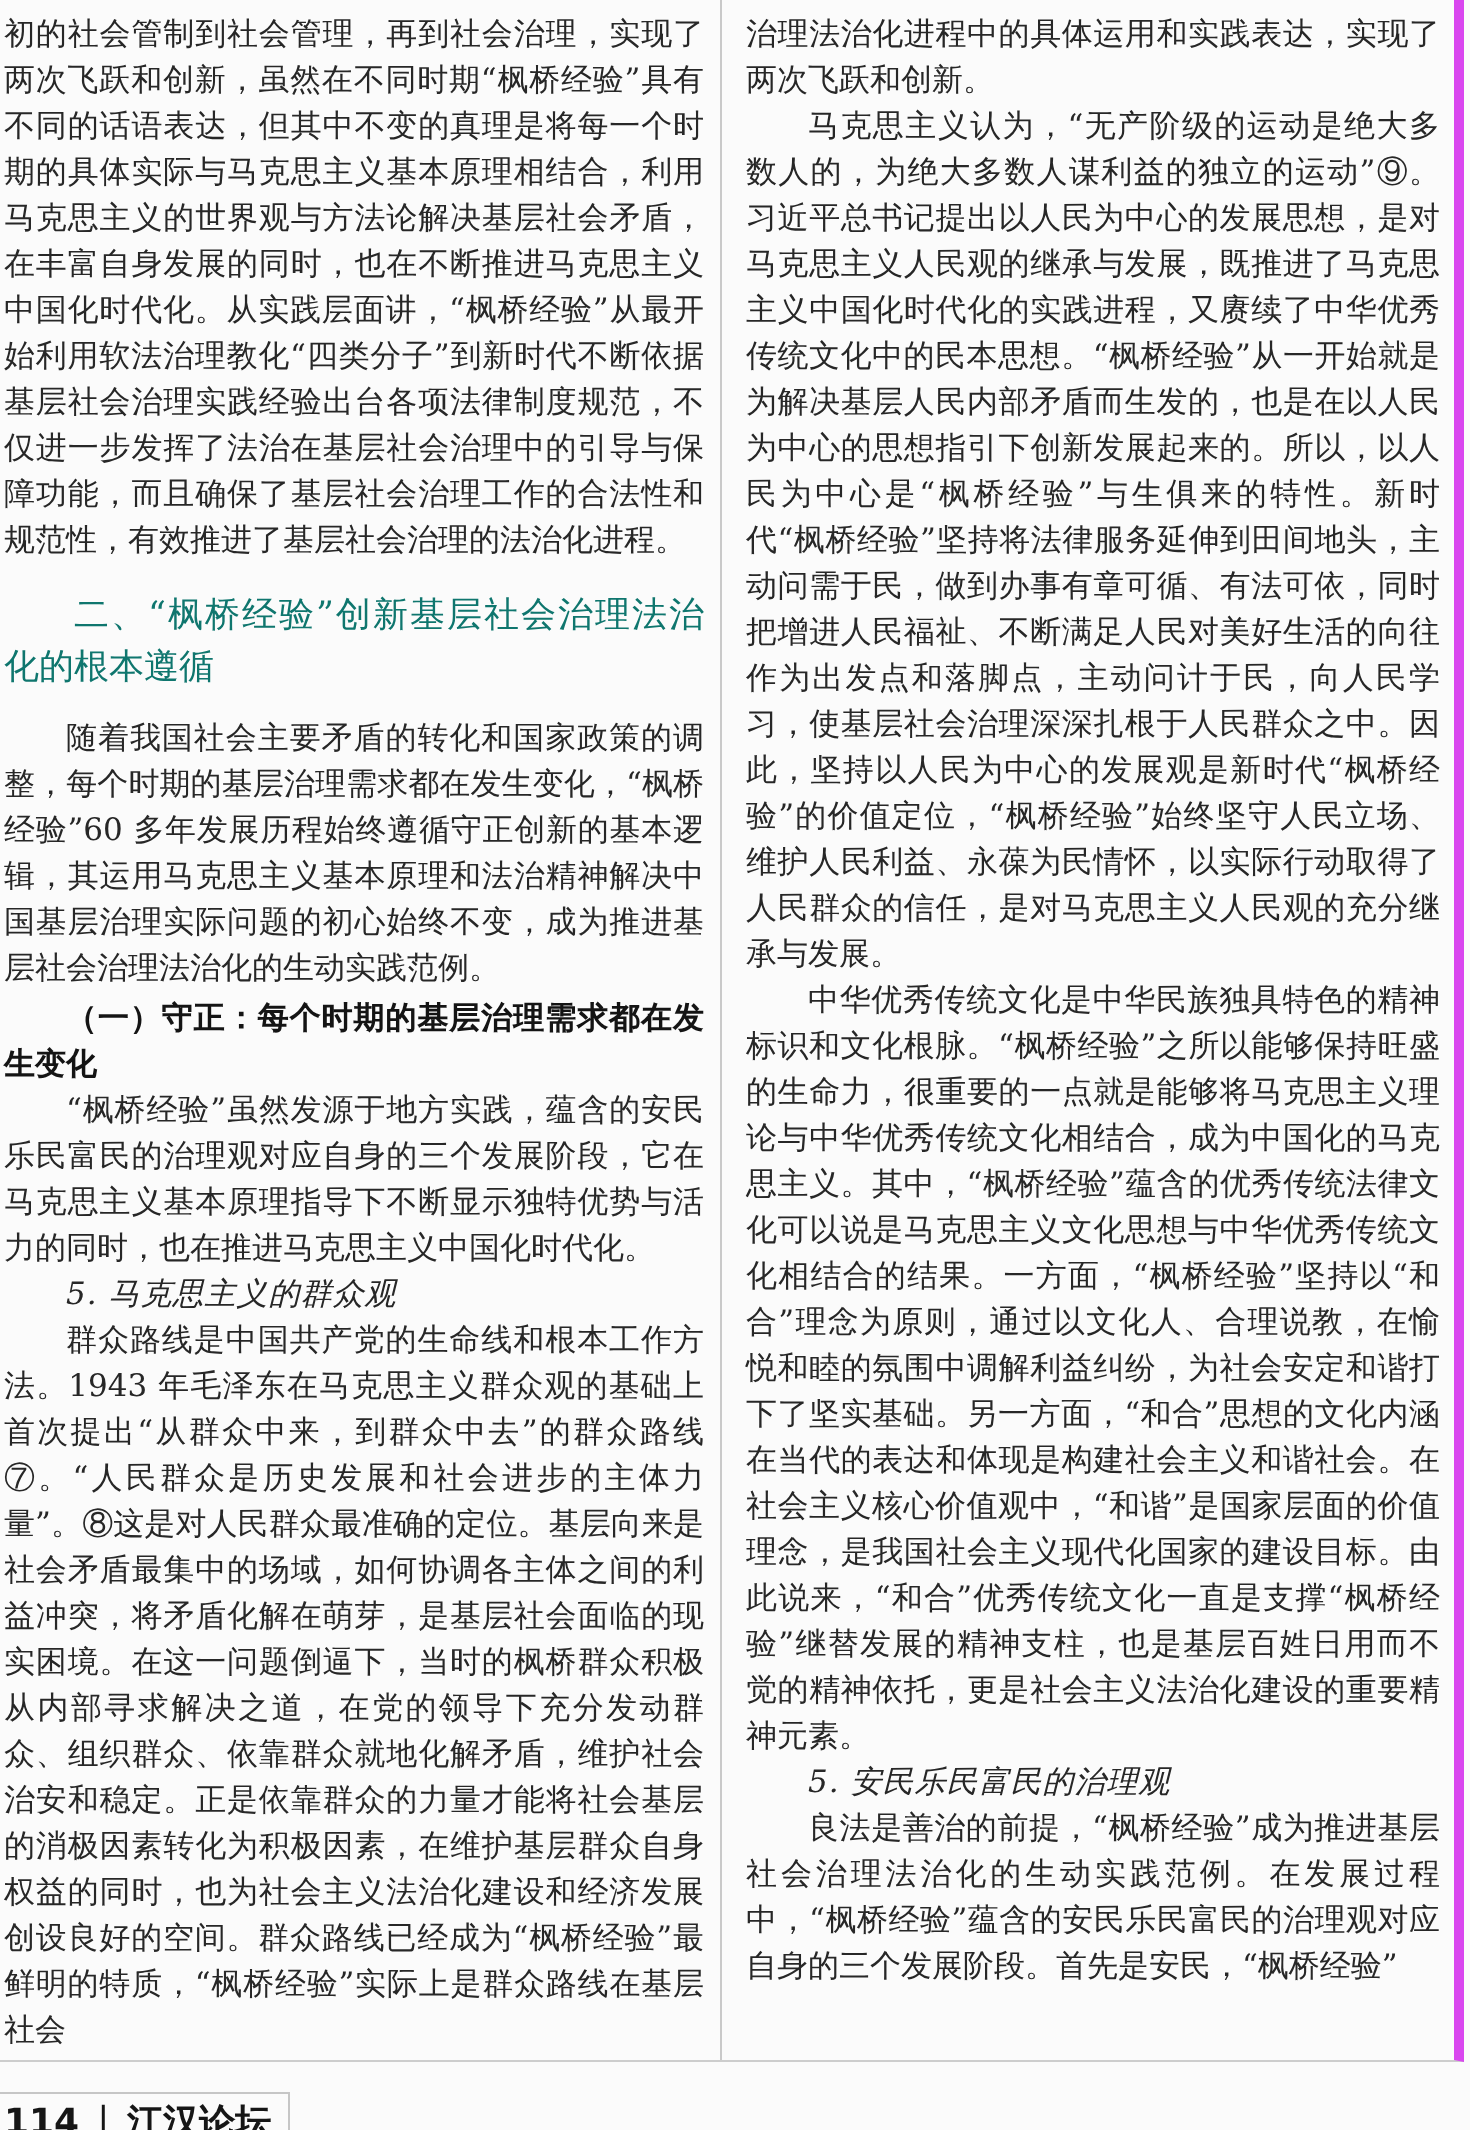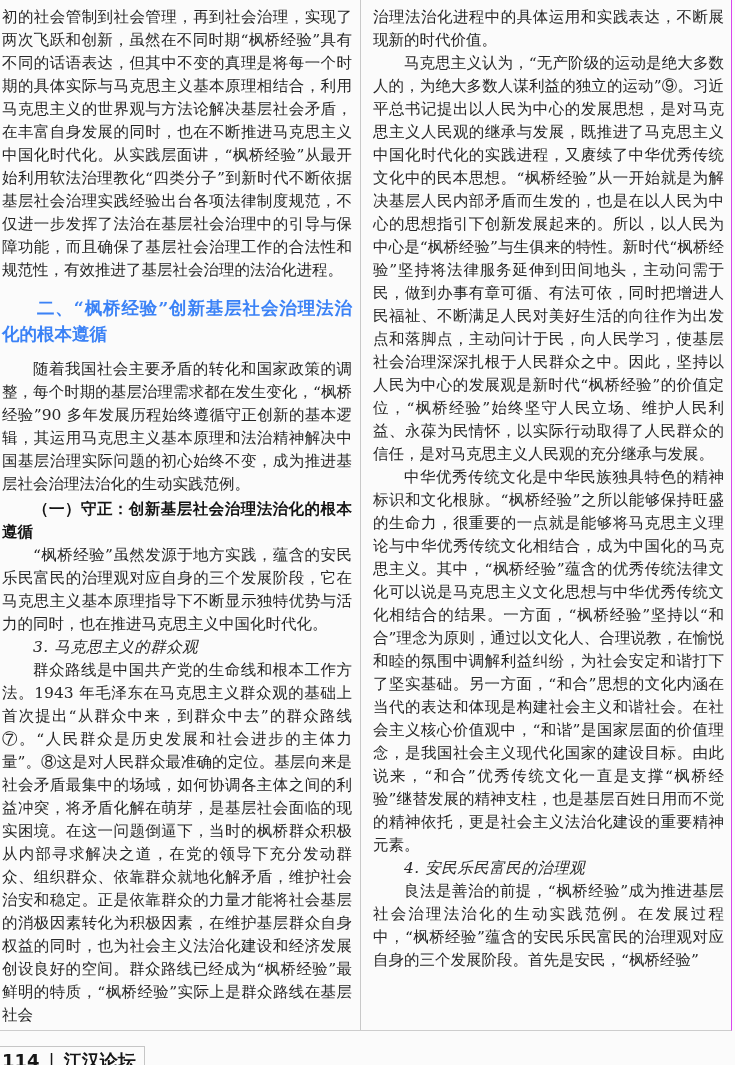--- a/index.html
+++ b/index.html
@@ -9,38 +9,38 @@
     font-family: "DejaVu Serif", "Liberation Serif", serif;
     overflow: hidden;
   }
   .page { width: 735px; height: 1065px; position: relative; }
   .content {
     display: flex;
     width: 732px;
     height: 1031px;
     overflow: hidden;
     border-bottom: 1px solid #cdcdcd;
-    border-right: 1px solid #d946ef;
+    border-right: 5px solid #d946ef;
   }
   .col {
     font-size: 15.5px;
     line-height: 23px;
     color: #272727;
     text-align: justify;
     padding-top: 6px;
   }
   .col-left  { width: 360px; padding-left: 2px; padding-right: 8px; }
   .col-right { flex: 1; border-left: 1px solid #c9c9c9; padding-left: 12px; padding-right: 7px; }
   .para { text-indent: 2em; }
   .para.cont { text-indent: 0; }
   .h2 {
     font-size: 17.5px;
     line-height: 26px;
-    font-weight: bold;
-    color: #3b82f6;
+    font-weight: normal;
+    color: #0f766e;
     text-indent: 2em;
     text-align: justify;
     margin: 13px 0 11px 0;
   }
   .h3 {
     font-size: 15.5px;
     line-height: 23px;
     font-weight: bold;
     color: #141414;
     text-indent: 2em;
@@ -73,32 +73,32 @@
 </style>
 </head>
 <body>
 
 <div class="page">
   <div class="content">
 
     <div class="col col-left">
       <p class="para cont">初的社会管制到社会管理，再到社会治理，实现了两次飞跃和创新，虽然在不同时期“枫桥经验”具有不同的话语表达，但其中不变的真理是将每一个时期的具体实际与马克思主义基本原理相结合，利用马克思主义的世界观与方法论解决基层社会矛盾，在丰富自身发展的同时，也在不断推进马克思主义中国化时代化。从实践层面讲，“枫桥经验”从最开始利用软法治理教化“四类分子”到新时代不断依据基层社会治理实践经验出台各项法律制度规范，不仅进一步发挥了法治在基层社会治理中的引导与保障功能，而且确保了基层社会治理工作的合法性和规范性，有效推进了基层社会治理的法治化进程。</p>
       <h2 class="h2">二、“枫桥经验”创新基层社会治理法治化的根本遵循</h2>
-      <p class="para">随着我国社会主要矛盾的转化和国家政策的调整，每个时期的基层治理需求都在发生变化，“枫桥经验”90 多年发展历程始终遵循守正创新的基本逻辑，其运用马克思主义基本原理和法治精神解决中国基层治理实际问题的初心始终不变，成为推进基层社会治理法治化的生动实践范例。</p>
-      <h3 class="h3">（一）守正：创新基层社会治理法治化的根本遵循</h3>
+      <p class="para">随着我国社会主要矛盾的转化和国家政策的调整，每个时期的基层治理需求都在发生变化，“枫桥经验”60 多年发展历程始终遵循守正创新的基本逻辑，其运用马克思主义基本原理和法治精神解决中国基层治理实际问题的初心始终不变，成为推进基层社会治理法治化的生动实践范例。</p>
+      <h3 class="h3">（一）守正：每个时期的基层治理需求都在发生变化</h3>
       <p class="para">“枫桥经验”虽然发源于地方实践，蕴含的安民乐民富民的治理观对应自身的三个发展阶段，它在马克思主义基本原理指导下不断显示独特优势与活力的同时，也在推进马克思主义中国化时代化。</p>
-      <p class="item">3. 马克思主义的群众观</p>
+      <p class="item">5. 马克思主义的群众观</p>
       <p class="para">群众路线是中国共产党的生命线和根本工作方法。1943 年毛泽东在马克思主义群众观的基础上首次提出“从群众中来，到群众中去”的群众路线⑦。“人民群众是历史发展和社会进步的主体力量”。⑧这是对人民群众最准确的定位。基层向来是社会矛盾最集中的场域，如何协调各主体之间的利益冲突，将矛盾化解在萌芽，是基层社会面临的现实困境。在这一问题倒逼下，当时的枫桥群众积极从内部寻求解决之道，在党的领导下充分发动群众、组织群众、依靠群众就地化解矛盾，维护社会治安和稳定。正是依靠群众的力量才能将社会基层的消极因素转化为积极因素，在维护基层群众自身权益的同时，也为社会主义法治化建设和经济发展创设良好的空间。群众路线已经成为“枫桥经验”最鲜明的特质，“枫桥经验”实际上是群众路线在基层社会</p>
     </div>
 
     <div class="col col-right">
-      <p class="para cont">治理法治化进程中的具体运用和实践表达，不断展现新的时代价值。</p>
+      <p class="para cont">治理法治化进程中的具体运用和实践表达，实现了两次飞跃和创新。</p>
       <p class="para">马克思主义认为，“无产阶级的运动是绝大多数人的，为绝大多数人谋利益的独立的运动”⑨。习近平总书记提出以人民为中心的发展思想，是对马克思主义人民观的继承与发展，既推进了马克思主义中国化时代化的实践进程，又赓续了中华优秀传统文化中的民本思想。“枫桥经验”从一开始就是为解决基层人民内部矛盾而生发的，也是在以人民为中心的思想指引下创新发展起来的。所以，以人民为中心是“枫桥经验”与生俱来的特性。新时代“枫桥经验”坚持将法律服务延伸到田间地头，主动问需于民，做到办事有章可循、有法可依，同时把增进人民福祉、不断满足人民对美好生活的向往作为出发点和落脚点，主动问计于民，向人民学习，使基层社会治理深深扎根于人民群众之中。因此，坚持以人民为中心的发展观是新时代“枫桥经验”的价值定位，“枫桥经验”始终坚守人民立场、维护人民利益、永葆为民情怀，以实际行动取得了人民群众的信任，是对马克思主义人民观的充分继承与发展。</p>
       <p class="para">中华优秀传统文化是中华民族独具特色的精神标识和文化根脉。“枫桥经验”之所以能够保持旺盛的生命力，很重要的一点就是能够将马克思主义理论与中华优秀传统文化相结合，成为中国化的马克思主义。其中，“枫桥经验”蕴含的优秀传统法律文化可以说是马克思主义文化思想与中华优秀传统文化相结合的结果。一方面，“枫桥经验”坚持以“和合”理念为原则，通过以文化人、合理说教，在愉悦和睦的氛围中调解利益纠纷，为社会安定和谐打下了坚实基础。另一方面，“和合”思想的文化内涵在当代的表达和体现是构建社会主义和谐社会。在社会主义核心价值观中，“和谐”是国家层面的价值理念，是我国社会主义现代化国家的建设目标。由此说来，“和合”优秀传统文化一直是支撑“枫桥经验”继替发展的精神支柱，也是基层百姓日用而不觉的精神依托，更是社会主义法治化建设的重要精神元素。</p>
-      <p class="item">4. 安民乐民富民的治理观</p>
+      <p class="item">5. 安民乐民富民的治理观</p>
       <p class="para">良法是善治的前提，“枫桥经验”成为推进基层社会治理法治化的生动实践范例。在发展过程中，“枫桥经验”蕴含的安民乐民富民的治理观对应自身的三个发展阶段。首先是安民，“枫桥经验”</p>
     </div>
 
   </div>
 
   <div class="footer">
     <span>114</span><span class="sep">|</span><span>江汉论坛</span>
   </div>
 </div>
 

